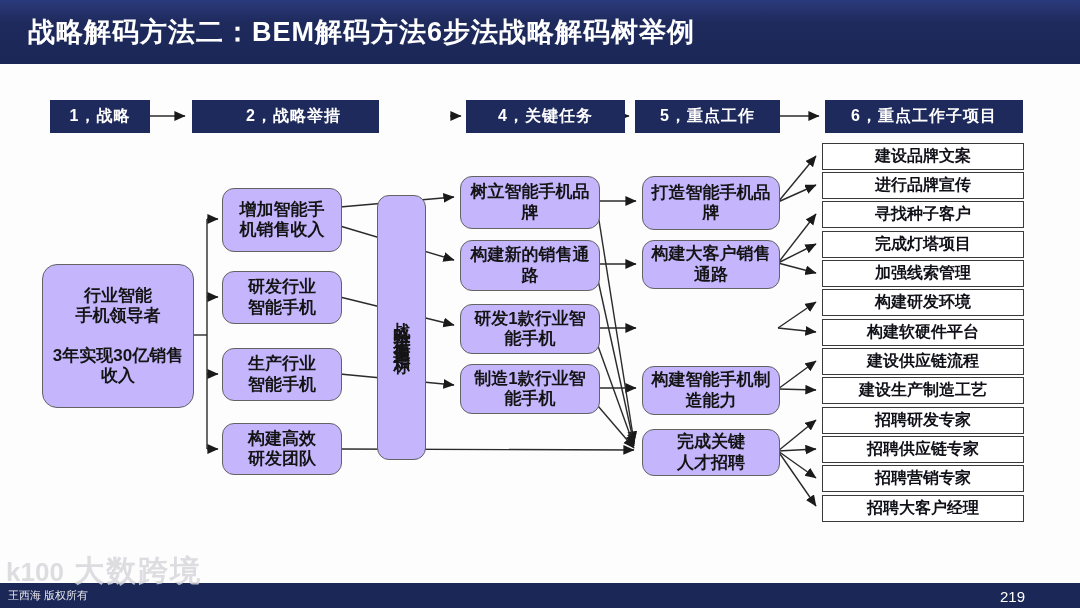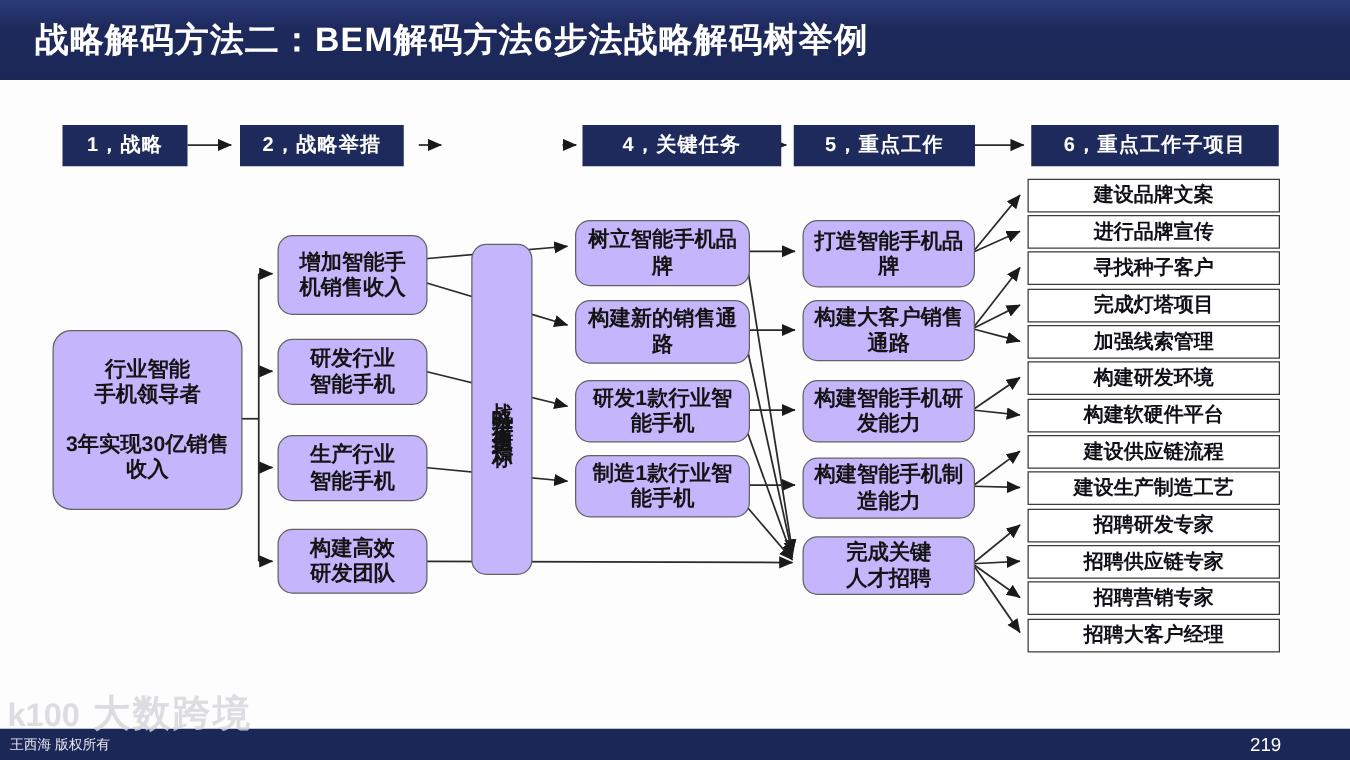--- a/index.html
+++ b/index.html
@@ -116,21 +116,21 @@
       <line x1="778" y1="389" x2="816" y2="361" marker-end="url(#ah)"></line>
       <line x1="778" y1="389" x2="816" y2="390" marker-end="url(#ah)"></line>
       <line x1="778" y1="451" x2="816" y2="420" marker-end="url(#ah)"></line>
       <line x1="778" y1="451" x2="816" y2="449" marker-end="url(#ah)"></line>
       <line x1="778" y1="451" x2="816" y2="478" marker-end="url(#ah)"></line>
       <line x1="778" y1="451" x2="816" y2="506" marker-end="url(#ah)"></line>
     </g>
   </svg>
 
   <div class="step" style="left:50px;top:100px;width:100px;">1，战略</div>
-  <div class="step" style="left:192px;top:100px;width:131px;">2，战略举措</div>
+  <div class="step" style="left:192px;top:100px;width:171px;padding-left:16px;">2，战略举措</div>
   <div class="step" style="left:466px;top:100px;width:159px;">4，关键任务</div>
   <div class="step" style="left:635px;top:100px;width:145px;">5，重点工作</div>
   <div class="step" style="left:825px;top:100px;width:198px;">6，重点工作子项目</div>
 
   <div class="tbox main" style="left:42px;top:264px;width:150px;height:142px;">行业智能
 手机领导者
 
 3年实现30亿销售
 收入</div>
 
@@ -151,22 +151,20 @@
 路</div>
   <div class="tbox" style="left:460px;top:304px;width:138px;height:48px;">研发1款行业智
 能手机</div>
   <div class="tbox" style="left:460px;top:364px;width:138px;height:48px;">制造1款行业智
 能手机</div>
 
   <div class="tbox" style="left:642px;top:176px;width:136px;height:52px;">打造智能手机品
 牌</div>
   <div class="tbox" style="left:642px;top:240px;width:136px;height:47px;">构建大客户销售
 通路</div>
-  <div class="tbox" style="left:642px;top:304px;width:136px;height:48px;">构建智能手机研
-发能力</div>
   <div class="tbox" style="left:642px;top:366px;width:136px;height:47px;">构建智能手机制
 造能力</div>
   <div class="tbox" style="left:642px;top:429px;width:136px;height:45px;">完成关键
 人才招聘</div>
 
   <div class="sbox" style="top:143px;">建设品牌文案</div>
   <div class="sbox" style="top:172px;">进行品牌宣传</div>
   <div class="sbox" style="top:201px;">寻找种子客户</div>
   <div class="sbox" style="top:231px;">完成灯塔项目</div>
   <div class="sbox" style="top:260px;">加强线索管理</div>

